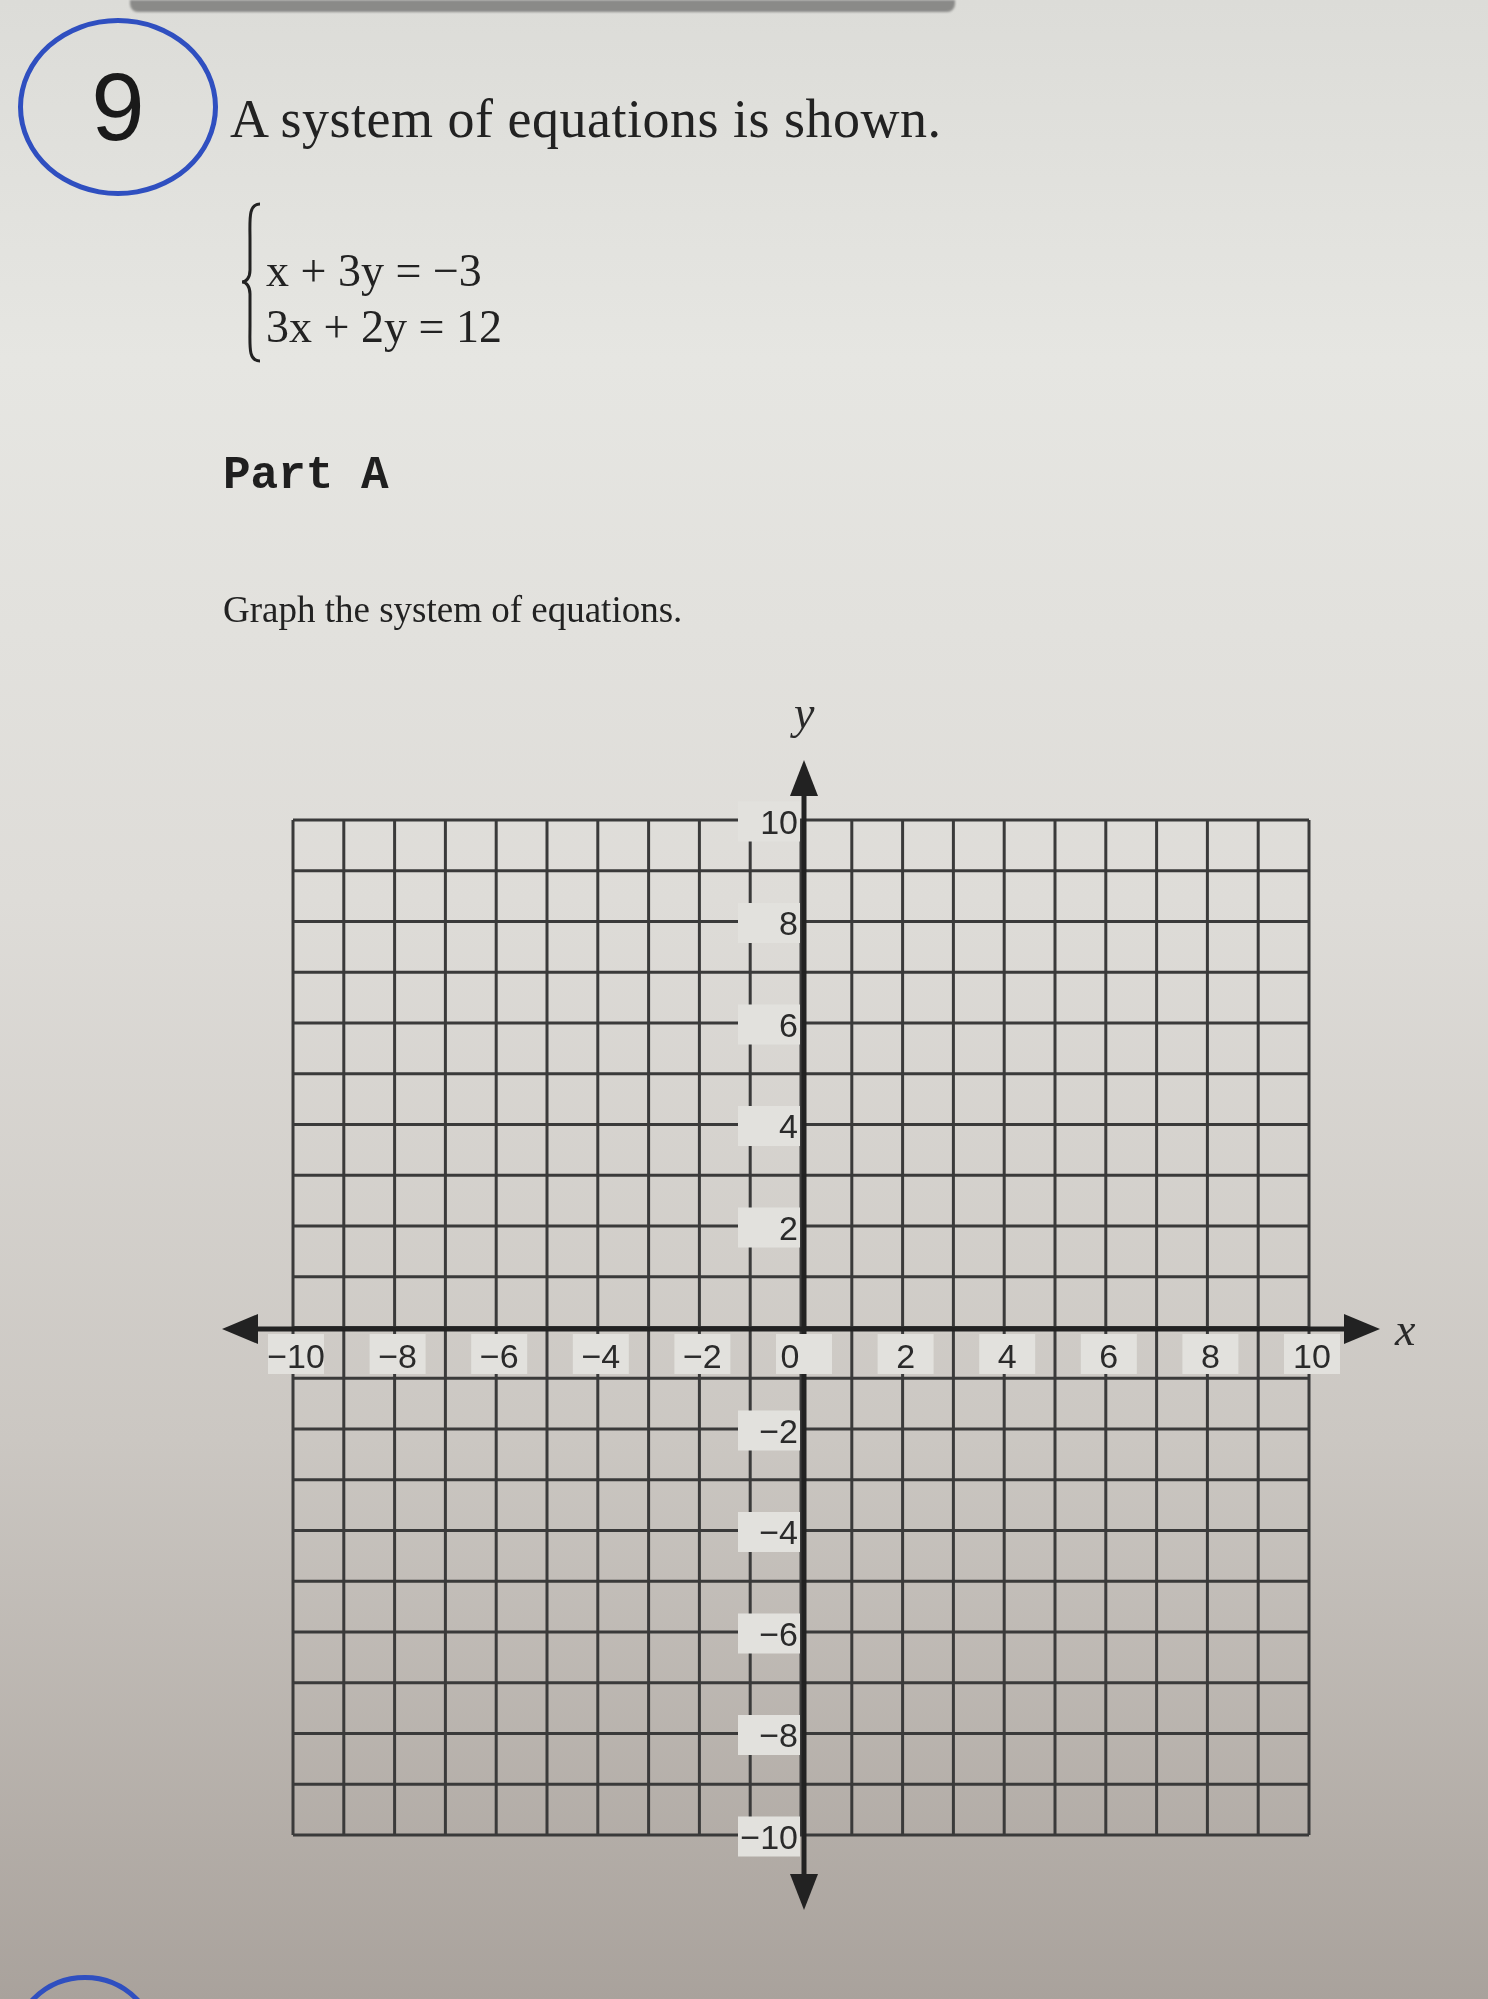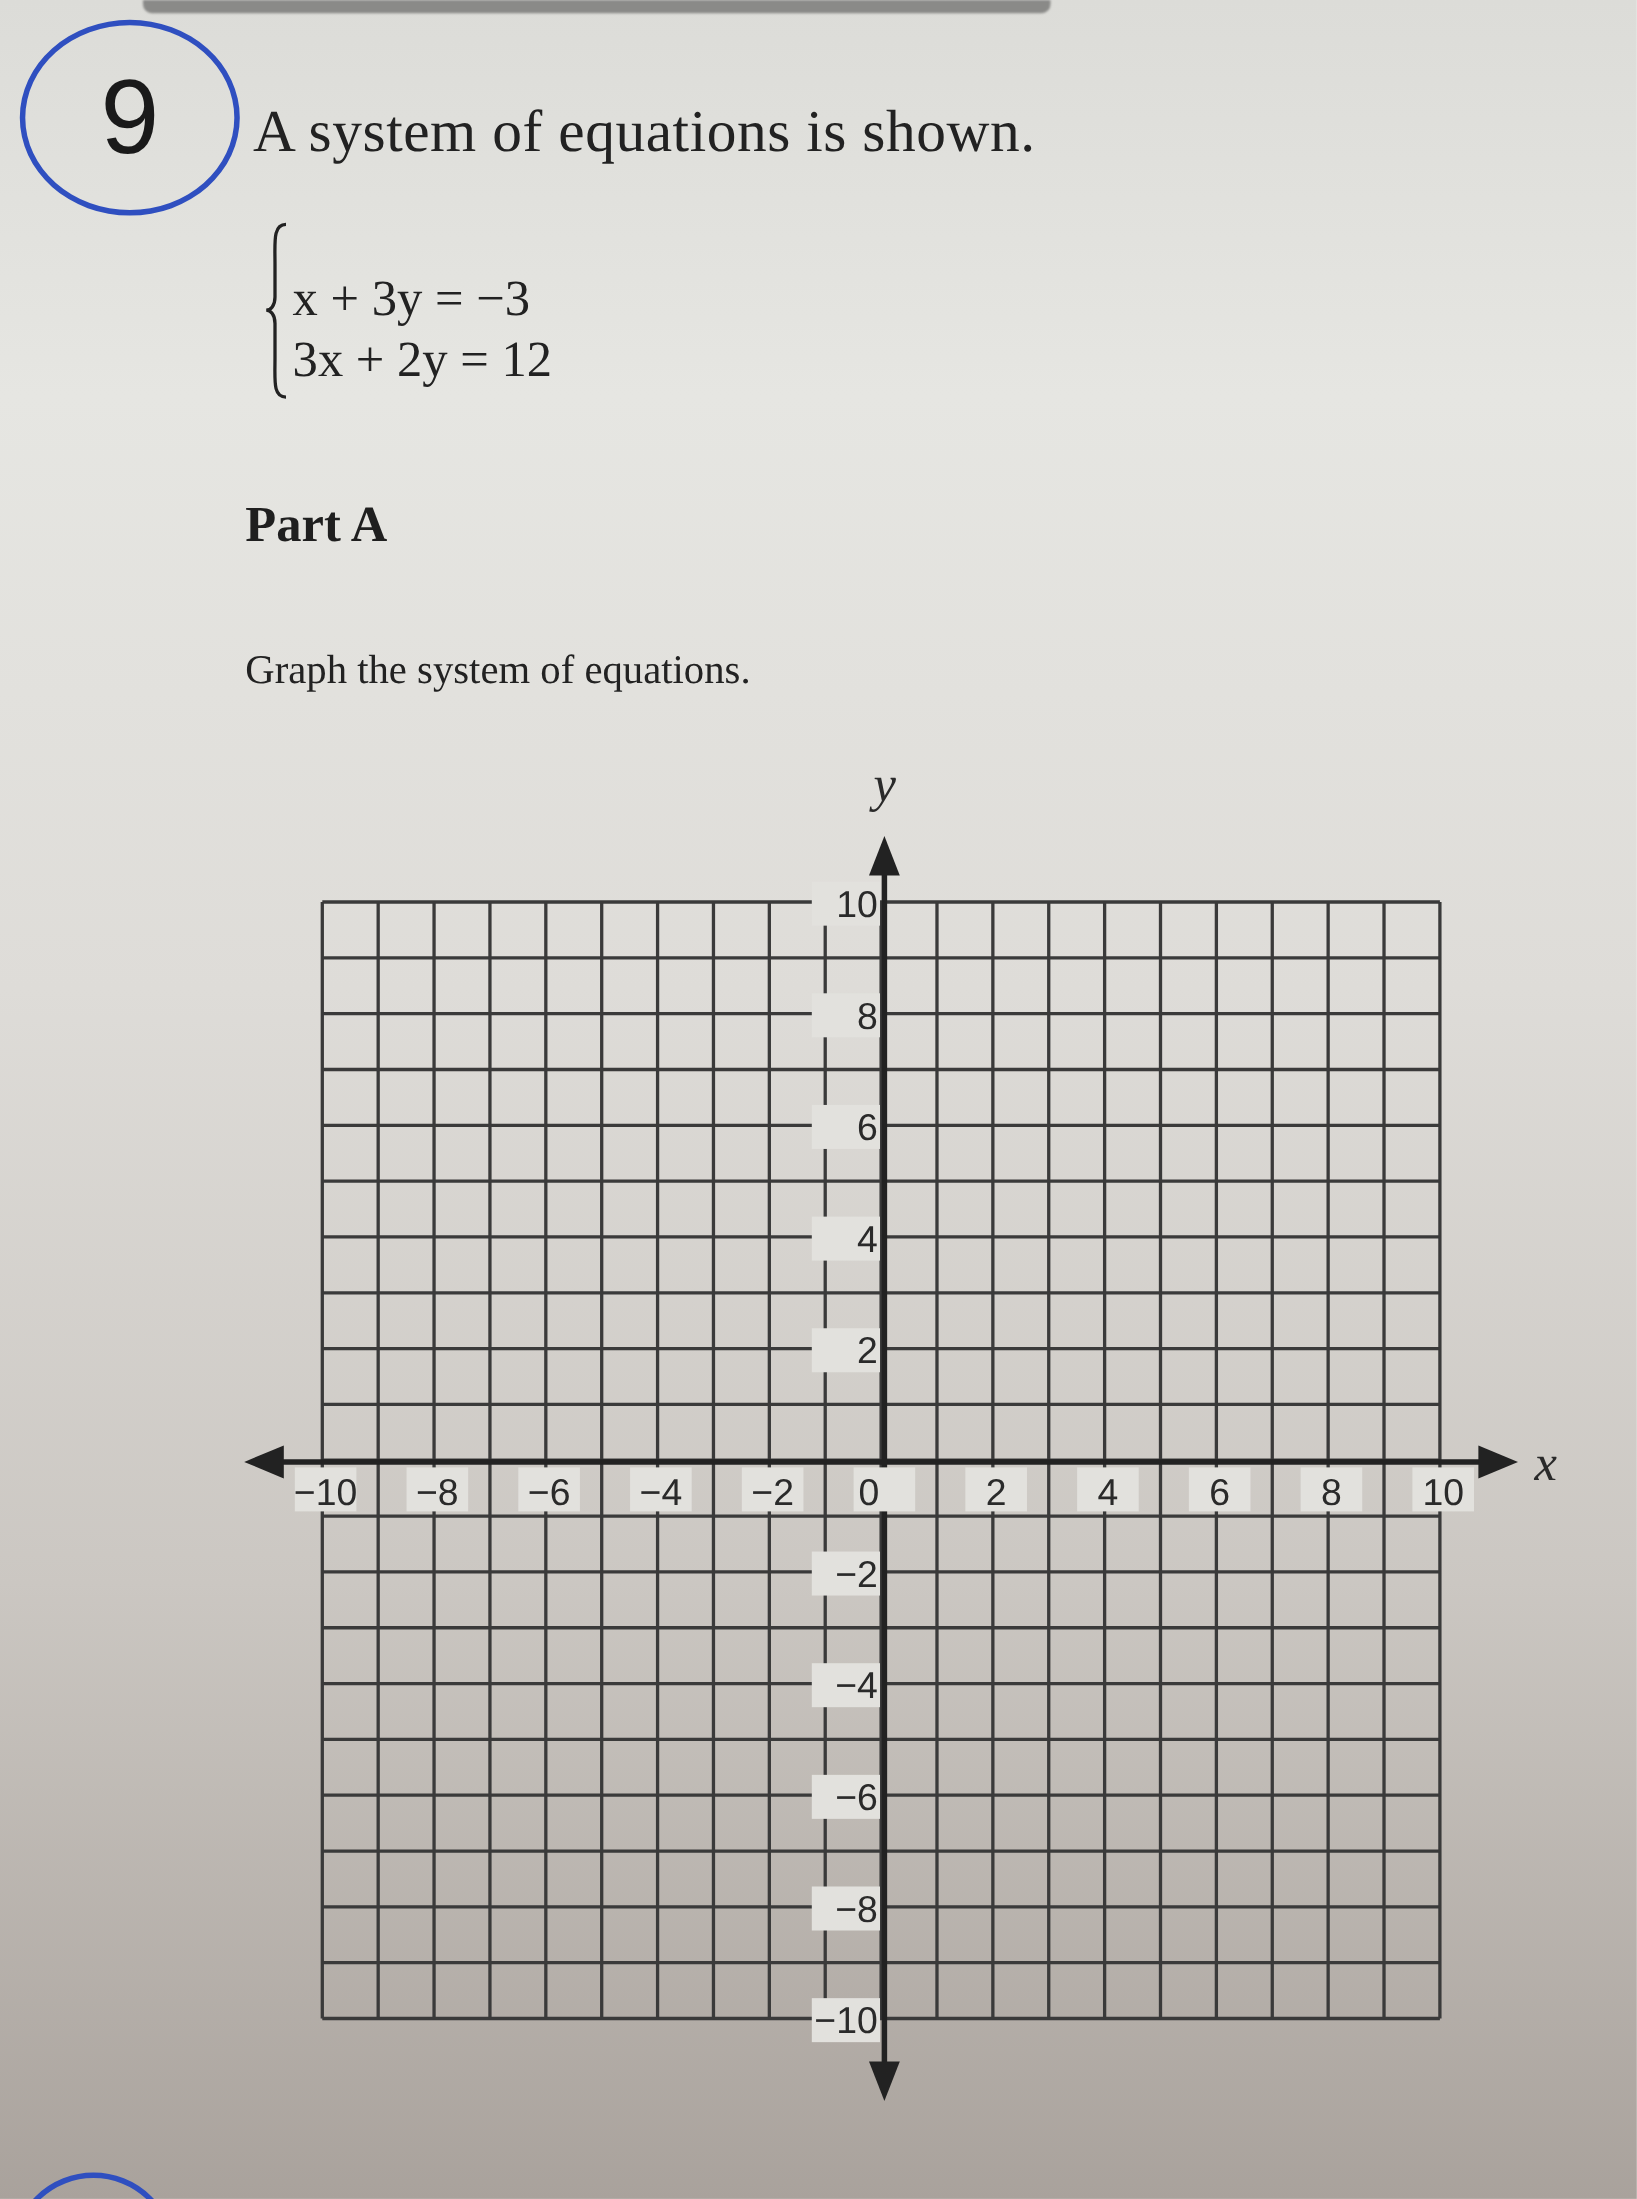--- a/index.html
+++ b/index.html
@@ -32,21 +32,21 @@
   }
   .brace {
     position: absolute; left: 0; top: 0; width: 24px; height: 165px;
   }
   .eq {
     position: absolute; left: 26px; font-size: 46px; white-space: pre;
   }
   .eq1 { top: 0px; margin-top: 44px; }
   .eq2 { top: 100px; }
   .part {
-    position: absolute; left: 223px; top: 450px; font-family: Liberation Serif, serif;
+    position: absolute; left: 223px; top: 450px; font-family: Liberation Mono, monospace;
     font-weight: bold; font-size: 46px; color: #1f1f1f;
   }
   .instr {
     position: absolute; left: 223px; top: 588px; font-size: 37px;
   }
   .graph { position: absolute; left: 0; top: 0; width: 1488px; height: 1999px; }
   .tick { font-family: "Liberation Sans", sans-serif; font-size: 34px; fill: #2a2a2a; }
   .axislbl { font-family: "Liberation Serif", serif; font-style: italic; font-size: 46px; fill: #2a2a2a; }
 </style>
 </head>

